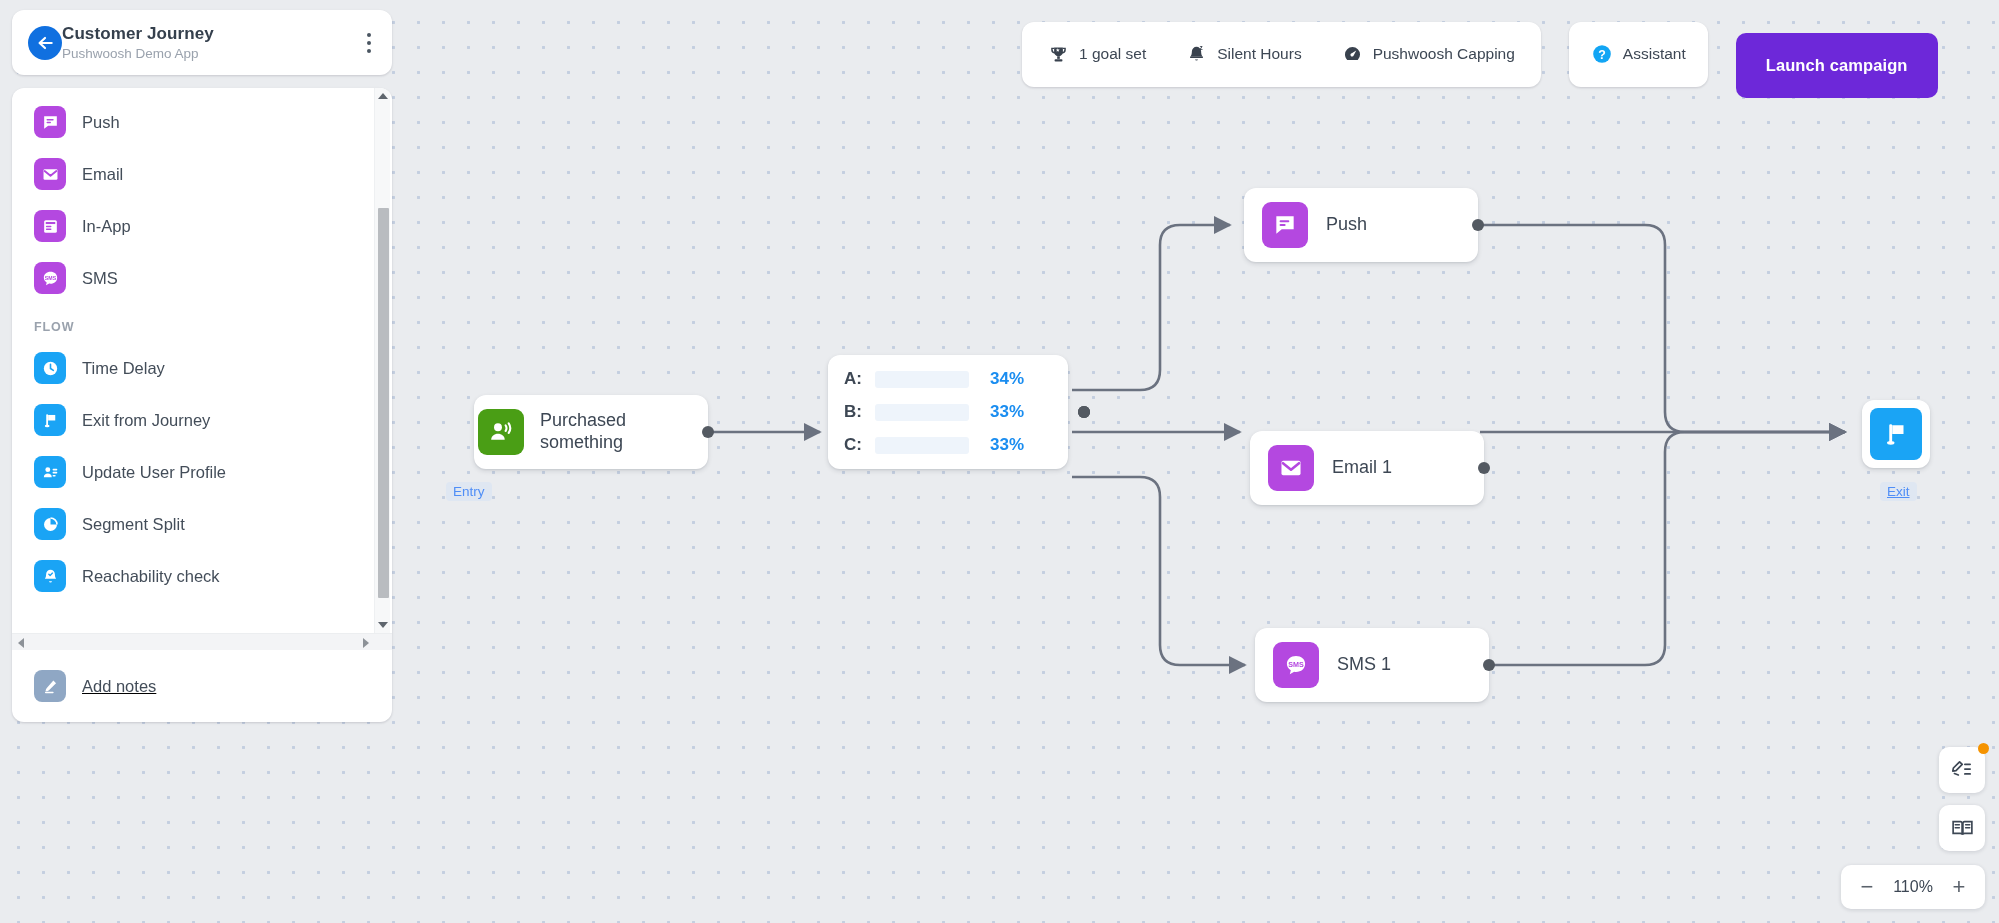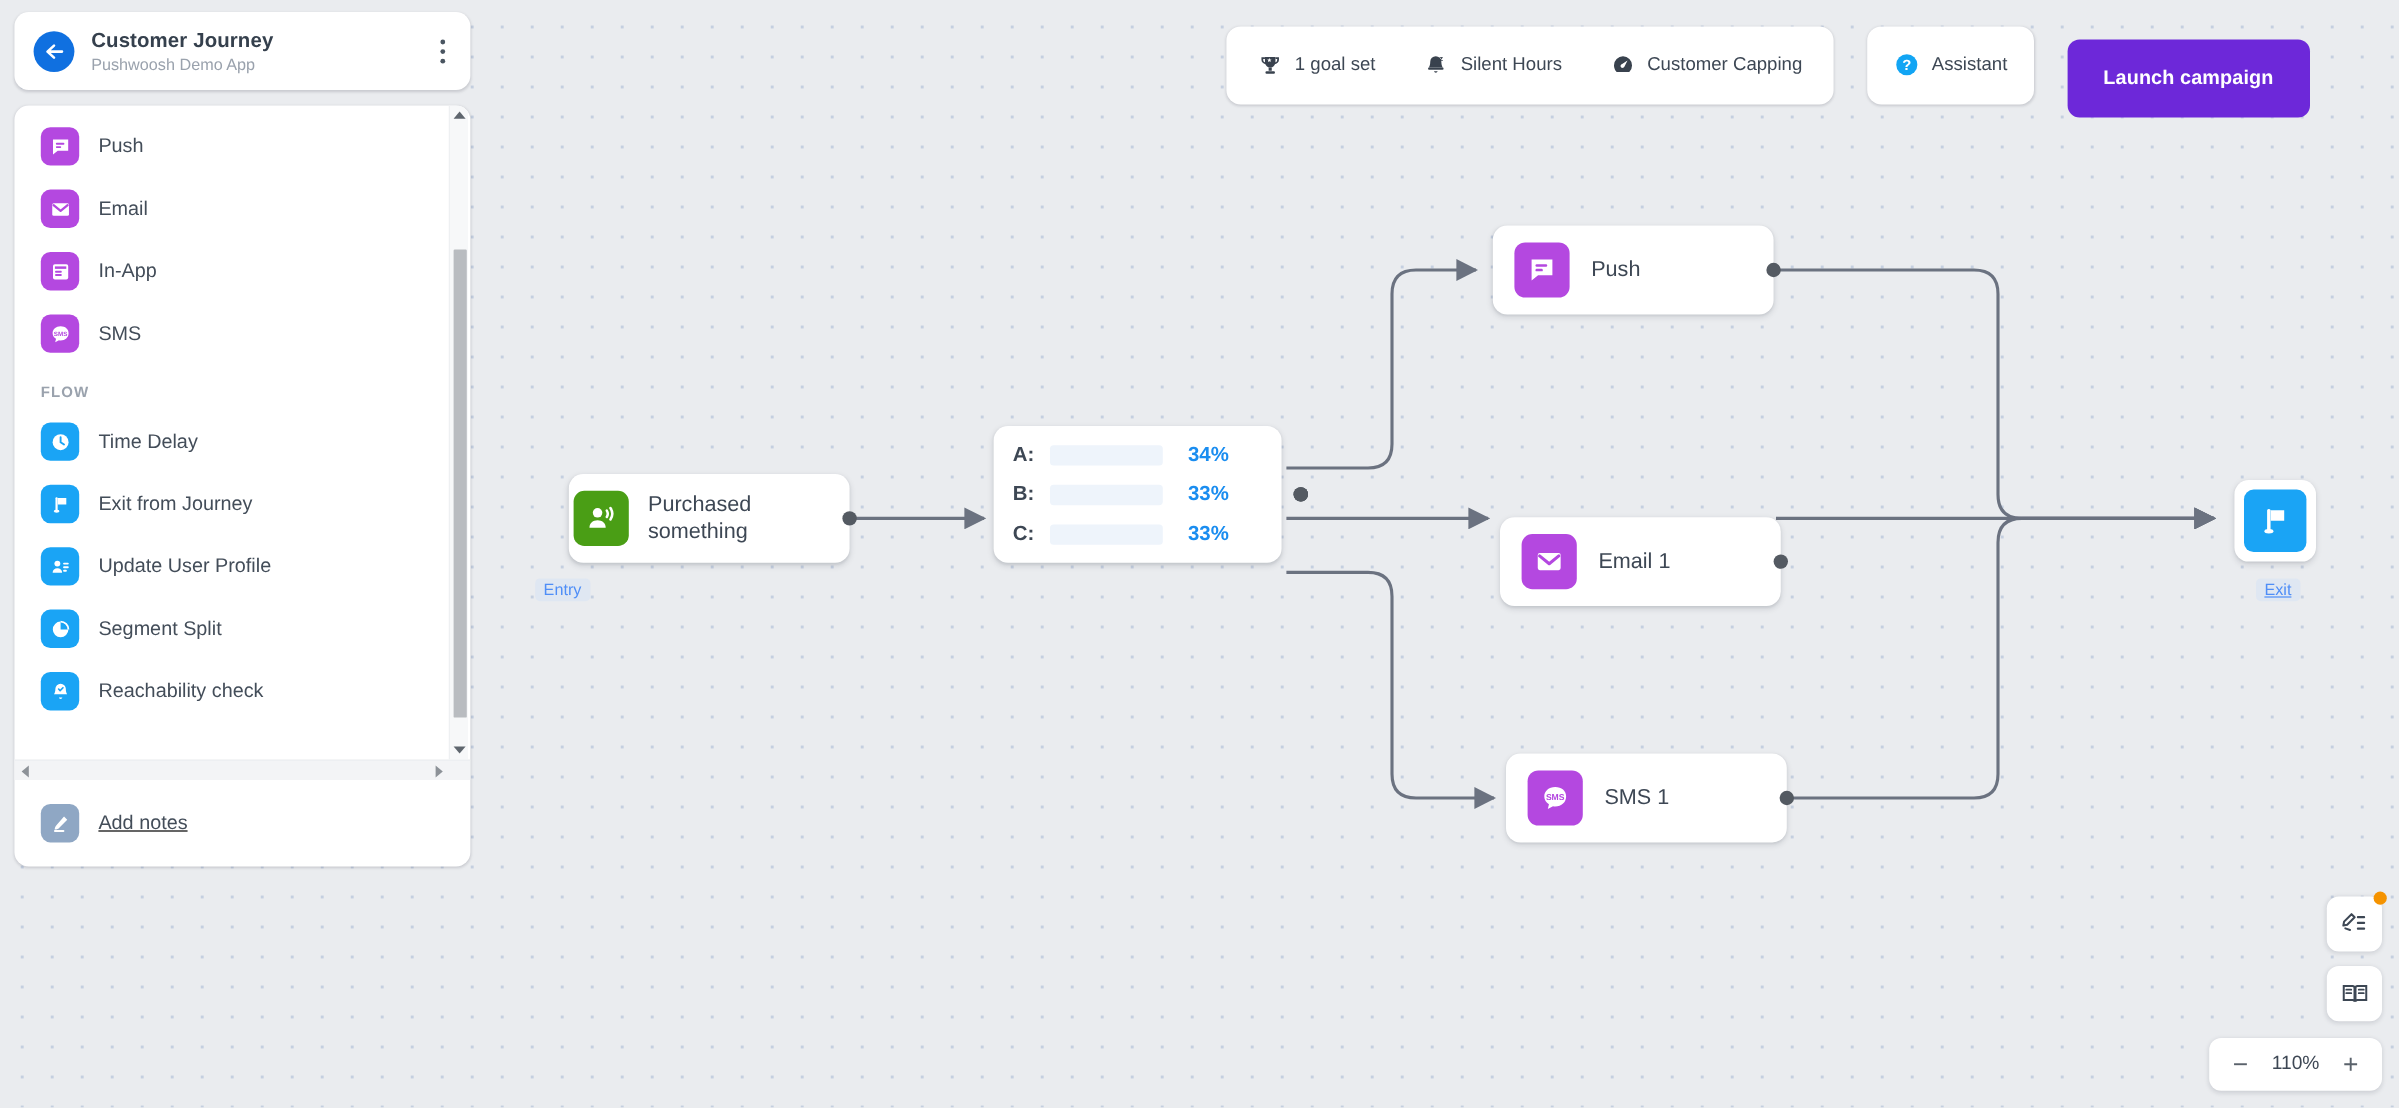--- a/index.html
+++ b/index.html
@@ -19,21 +19,21 @@
     background-size: 25px 25px;
     background-position: 6px 10px;
   }
   .edge-layer { position: absolute; inset: 0; pointer-events: none; }
 
   
   .title-card {
     position: absolute; left: 12px; top: 10px; width: 380px; height: 65px;
     background: #fff; border-radius: 12px;
     box-shadow: 0 1px 3px rgba(16,24,40,.10), 0 1px 2px rgba(16,24,40,.06);
-    display: flex; align-items: center; padding: 0 12px 0 16px; gap: 14px;
+    display: flex; align-items: center; padding: 0 12px 0 16px; 
   }
   .back-circle {
     width: 34px; height: 34px; border-radius: 50%; background: #1070e0;
     display: flex; align-items: center; justify-content: center; flex: 0 0 auto;
     cursor: pointer;
   }
   .title-texts { flex: 1 1 auto; min-width: 0; }
   .title-main { font-size: 17px; font-weight: 700; color: #35404d; line-height: 1.25; letter-spacing: .1px; }
   .title-sub { font-size: 13.5px; color: #9aa2ad; line-height: 1.3; margin-top: 1px; }
   .kebab { width: 22px; height: 26px; display: flex; flex-direction: column; align-items: center;
@@ -228,21 +228,21 @@
           <text x="15.4" y="7.4" font-size="7.4" font-weight="bold" fill="#39424e" font-family="Liberation Sans, sans-serif">z</text>
         </svg>
         <span>Silent Hours</span>
       </div>
 
       <div class="pill-item">
         <svg width="21" height="21" viewBox="0 0 24 24">
           <path d="M12 3.4a8.6 8.6 0 0 0-8.6 8.6c0 2.4 1 4.6 2.6 6.2h12a8.56 8.56 0 0 0 2.6-6.2A8.6 8.6 0 0 0 12 3.4z" fill="#39424e"></path>
           <path d="M16.3 7.4l-5.1 3.2a1.9 1.9 0 1 0 2.1 2.6z" fill="#fff"></path>
         </svg>
-        <span>Customer Capping</span>
+        <span>Pushwoosh Capping</span>
       </div>
     </div>
 
     <div class="pill-single">
       <svg width="22" height="22" viewBox="0 0 24 24">
         <circle cx="12" cy="12" r="9.6" fill="#12a5f4"></circle>
         <text x="12" y="17" text-anchor="middle" font-size="13.5" font-weight="bold" fill="#fff" font-family="Liberation Sans, sans-serif">?</text>
       </svg>
       <span>Assistant</span>
     </div>

